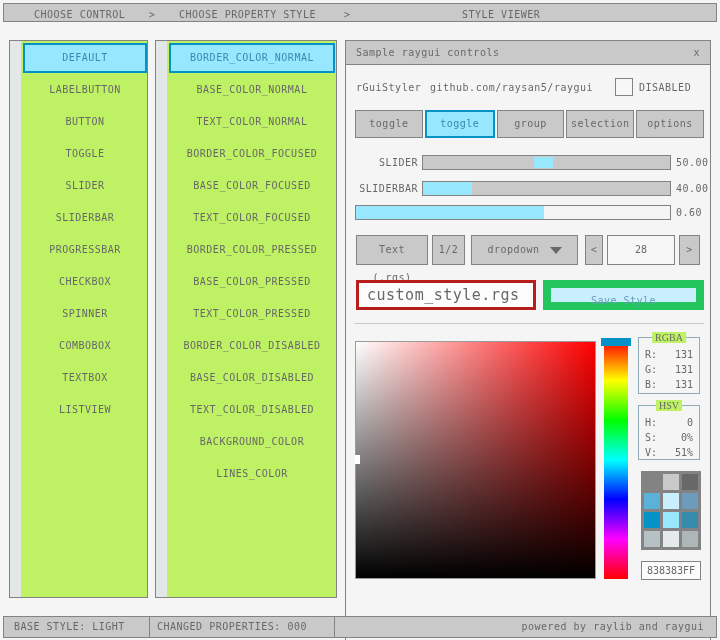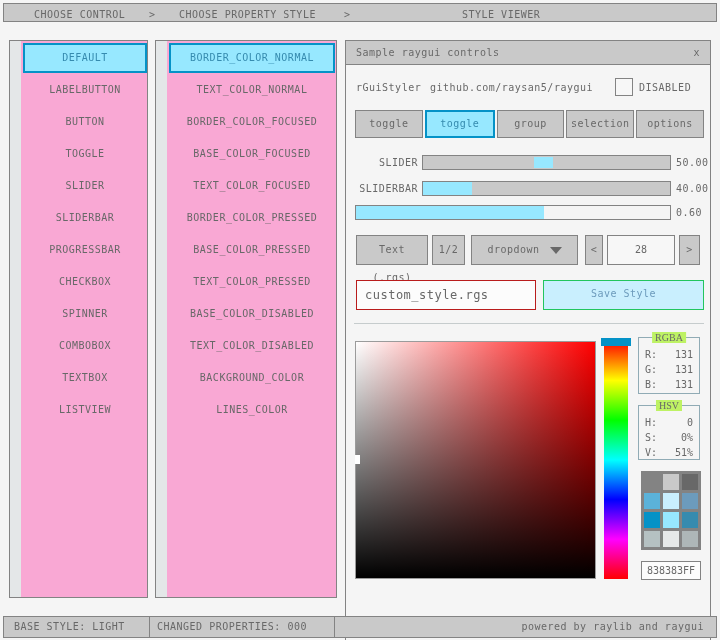--- a/index.html
+++ b/index.html
@@ -17,21 +17,21 @@
   
   .topbar {
     left:3px; top:3px; width:714px; height:19px;
     background:#c9c9c9; border:1px solid #838383;
   }
   .topbar span { position:absolute; top:0; line-height:22px; letter-spacing:.5px; }
 
   
   .panel {
     top:40px; height:558px;
-    background:#f9a8d4; border:1px solid #838383;
+    background:#bef264; border:1px solid #838383;
   }
   .panel .scrollstrip {
     position:absolute; left:0; top:0; bottom:0; width:11px;
     background:#e4e7e8;
   }
   .panel .items { position:absolute; left:13px; top:2px; }
   .list-item {
     height:30px; margin-bottom:2px;
     line-height:30px; text-align:center; letter-spacing:.5px;
     color:#686868; cursor:pointer;
@@ -91,25 +91,25 @@
   .dd-arrow {
     display:inline-block; margin-left:10px;
     width:0; height:0; border-left:6px solid transparent; border-right:6px solid transparent;
     border-top:7px solid #686868; vertical-align:middle;
   }
   .spin-value {
     background:#f7f7f7; border:1px solid #838383; height:30px;
     text-align:center; line-height:28px;
   }
   .text-input {
-    height:30px; background:#fcfcfc; border:1px solid #b91c1c;
-    font-family:inherit; font-size:12px; color:#686868; padding:0 8px; letter-spacing:.5px;
+    height:30px; background:#fcfcfc; border:3px solid #b91c1c;
+    font-family:inherit; font-size:15px; color:#686868; padding:0 8px; letter-spacing:.5px;
   }
   .save-btn {
-    height:30px; background:#c9effe; border:1px solid #22c55e; color:#6c9bbc;
+    height:30px; background:#c9effe; border:8px solid #22c55e; color:#6c9bbc;
     text-align:center; line-height:26px; letter-spacing:.5px; cursor:pointer;
   }
   .divider { left:8px; top:258px; width:350px; height:1px; background:#c6cccd; }
 
   
   .sv-square {
     left:9px; top:276px; width:241px; height:238px; cursor:crosshair;
     border:1px solid #9b9b9b;
     background:
       linear-gradient(to bottom, rgba(0,0,0,0) 0%, #000 100%),
@@ -175,27 +175,29 @@
     <div class="list-item">COMBOBOX</div>
     <div class="list-item">TEXTBOX</div>
     <div class="list-item">LISTVIEW</div>
   </div>
 </div>
 
 <div class="abs panel" id="properties-panel">
   <div class="scrollstrip"></div>
   <div class="items">
     <div class="list-item selected">BORDER_COLOR_NORMAL</div>
+    <div class="list-item">BASE_COLOR_NORMAL</div>
     <div class="list-item">TEXT_COLOR_NORMAL</div>
     <div class="list-item">BORDER_COLOR_FOCUSED</div>
     <div class="list-item">BASE_COLOR_FOCUSED</div>
     <div class="list-item">TEXT_COLOR_FOCUSED</div>
     <div class="list-item">BORDER_COLOR_PRESSED</div>
     <div class="list-item">BASE_COLOR_PRESSED</div>
     <div class="list-item">TEXT_COLOR_PRESSED</div>
+    <div class="list-item">BORDER_COLOR_DISABLED</div>
     <div class="list-item">BASE_COLOR_DISABLED</div>
     <div class="list-item">TEXT_COLOR_DISABLED</div>
     <div class="list-item">BACKGROUND_COLOR</div>
     <div class="list-item">LINES_COLOR</div>
   </div>
 </div>
 
 <div class="abs window">
   <div class="titlebar">
     <span>Sample raygui controls</span>

